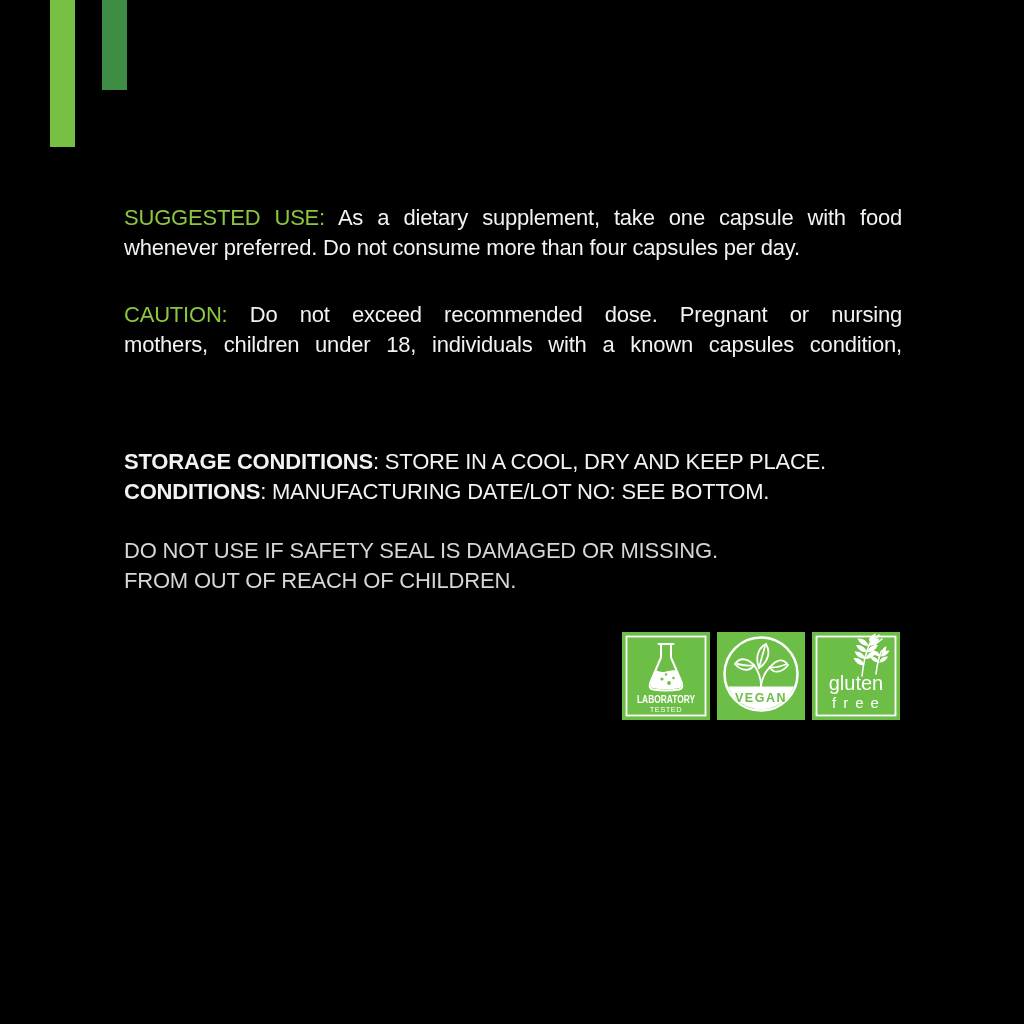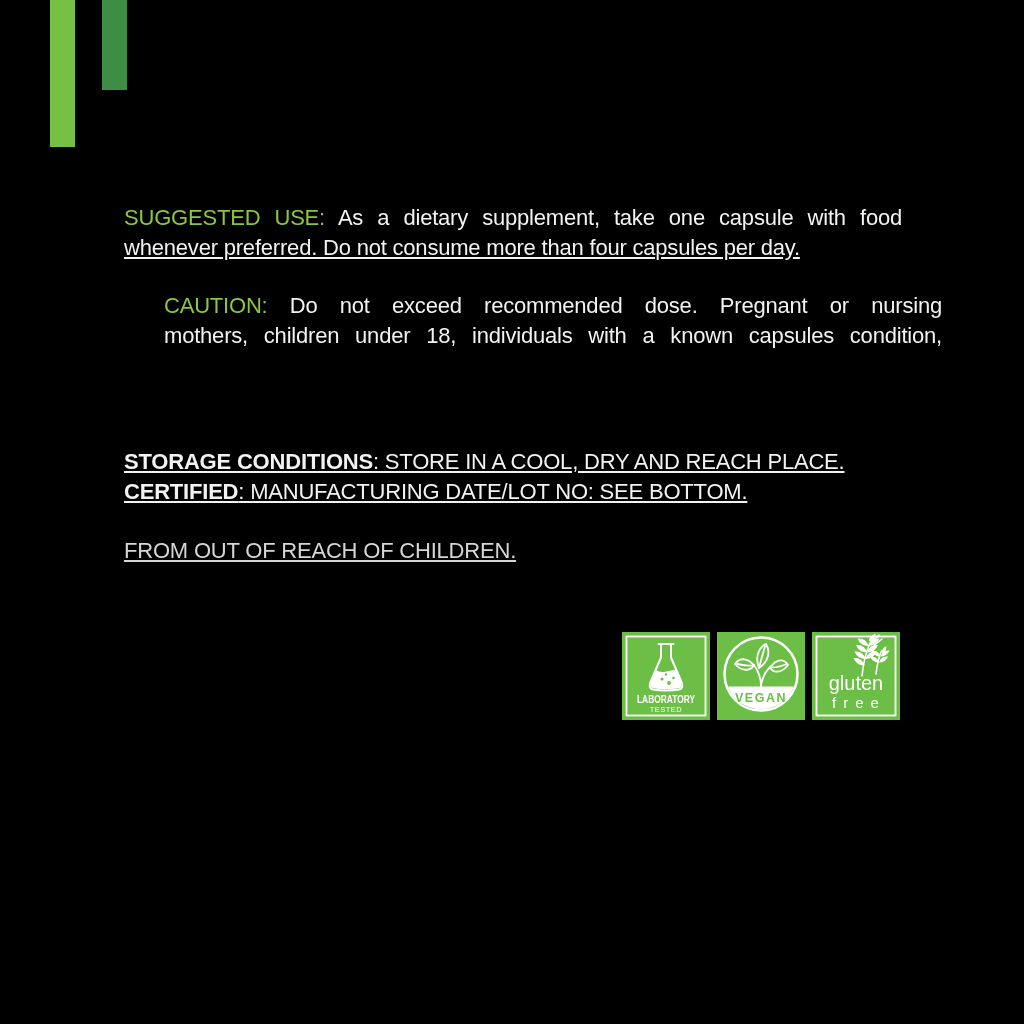--- a/index.html
+++ b/index.html
@@ -9,24 +9,24 @@
   }
   
   .bar{position:absolute;top:0;}
   .bar1{left:50px;width:25px;height:147px;background:#76C043;}
   .bar2{left:102px;width:25px;height:90px;background:#3E8D44;}
 
   
   .para{position:absolute;left:124px;width:778px;margin:0;color:#F2F2F2;
         font-size:22px;line-height:29.5px;letter-spacing:-0.2px;}
   .p-suggested{top:203px;}
-  .p-caution{top:291px;margin-left:40px;}
+  .p-caution{top:300px;}
   .p-storage{top:447px;}
   .p-warning{top:536px;color:#D6D6D6;}
-  .tline{display:block;white-space:nowrap;text-decoration:underline;}
+  .tline{display:block;white-space:nowrap;}
   .jline{display:block;text-align:justify;text-align-last:justify;white-space:normal;}
   .green{color:#8CC63F;}
   .bold{font-weight:bold;text-align:right;}
 
   
   .badges{position:absolute;left:622px;top:632px;width:280px;
           display:grid;grid-template-columns:repeat(3,88px);grid-auto-rows:88px;
           column-gap:7px;row-gap:8px;}
   .badge{width:88px;height:88px;display:block;}
   .badge svg{display:block;}
@@ -44,25 +44,26 @@
     <span class="jline"><span class="green">SUGGESTED USE:</span><span> As a dietary supplement, take one capsule with food</span></span>
     <span class="tline">whenever preferred. Do not consume more than four capsules per day.</span>
   </p>
 
   <p class="para p-caution">
     <span class="jline"><span class="green">CAUTION:</span><span> Do not exceed recommended dose. Pregnant or nursing</span></span>
     <span class="jline">mothers, children under 18, individuals with a known capsules condition,</span>
   </p>
 
   <p class="para p-storage">
-    <span class="tline"><span class="bold">STORAGE CONDITIONS</span><span>: STORE IN A COOL, DRY AND REACH PLACE.</span></span>
-    <span class="tline"><span class="bold">CERTIFIED</span><span>: MANUFACTURING DATE/LOT NO: SEE BOTTOM.</span></span>
+    <span class="tline"><span class="bold">STORAGE CONDITIONS</span><span>: STORE IN A COOL, DRY AND KEEP PLACE.</span></span>
+    <span class="tline"><span class="bold">CONDITIONS</span><span>: MANUFACTURING DATE/LOT NO: SEE BOTTOM.</span></span>
   </p>
 
   <p class="para p-warning">
+    <span class="tline">DO NOT USE IF SAFETY SEAL IS DAMAGED OR MISSING.</span>
     <span class="tline">FROM OUT OF REACH OF CHILDREN.</span>
   </p>
 
   <div class="badges">
 
     <span class="badge">
       <svg width="88" height="88" viewBox="0 0 88 88">
         <rect x="0" y="0" width="88" height="88" fill="#6CBE46"></rect>
         <rect x="4.5" y="4.5" width="79" height="79" fill="none" stroke="#FFFFFF" stroke-width="1.8"></rect>
         <g stroke="#FFFFFF" stroke-width="2" fill="none" stroke-linejoin="round" stroke-linecap="round">

